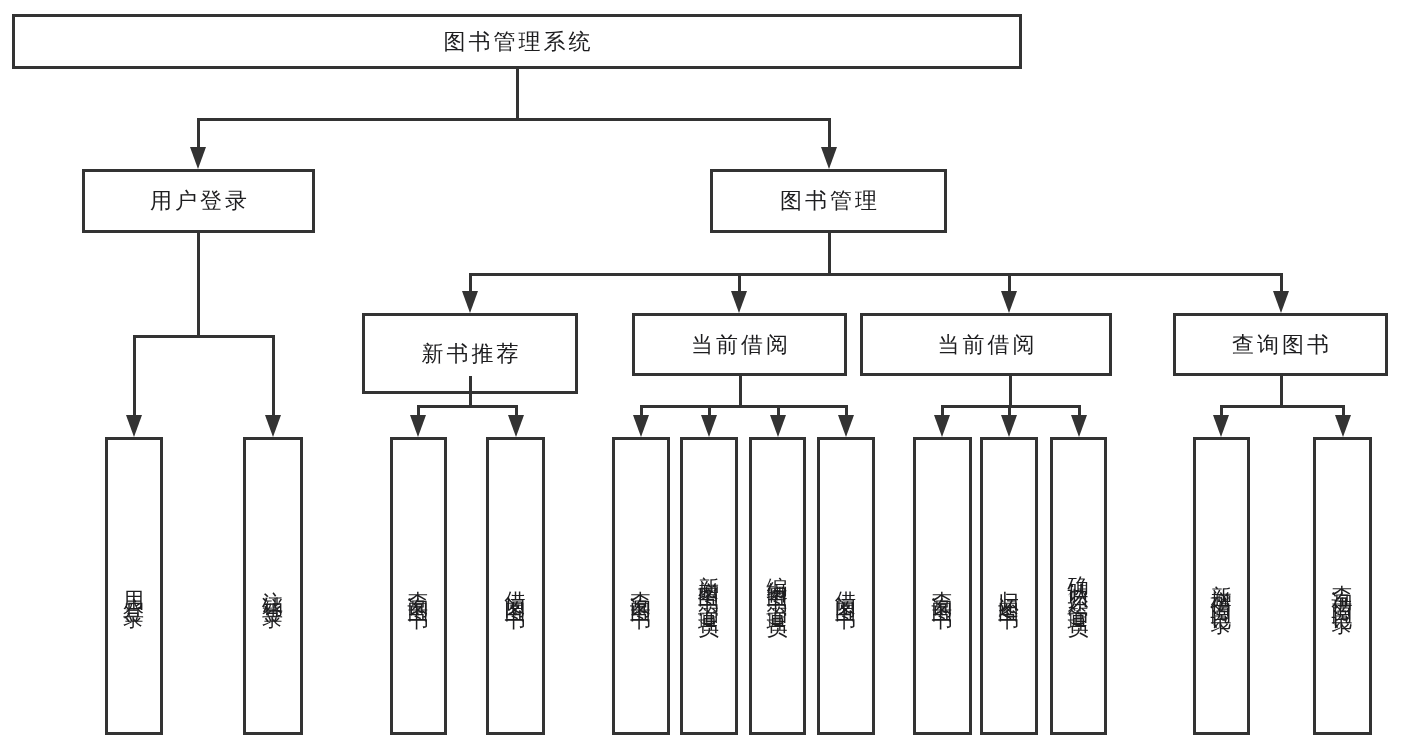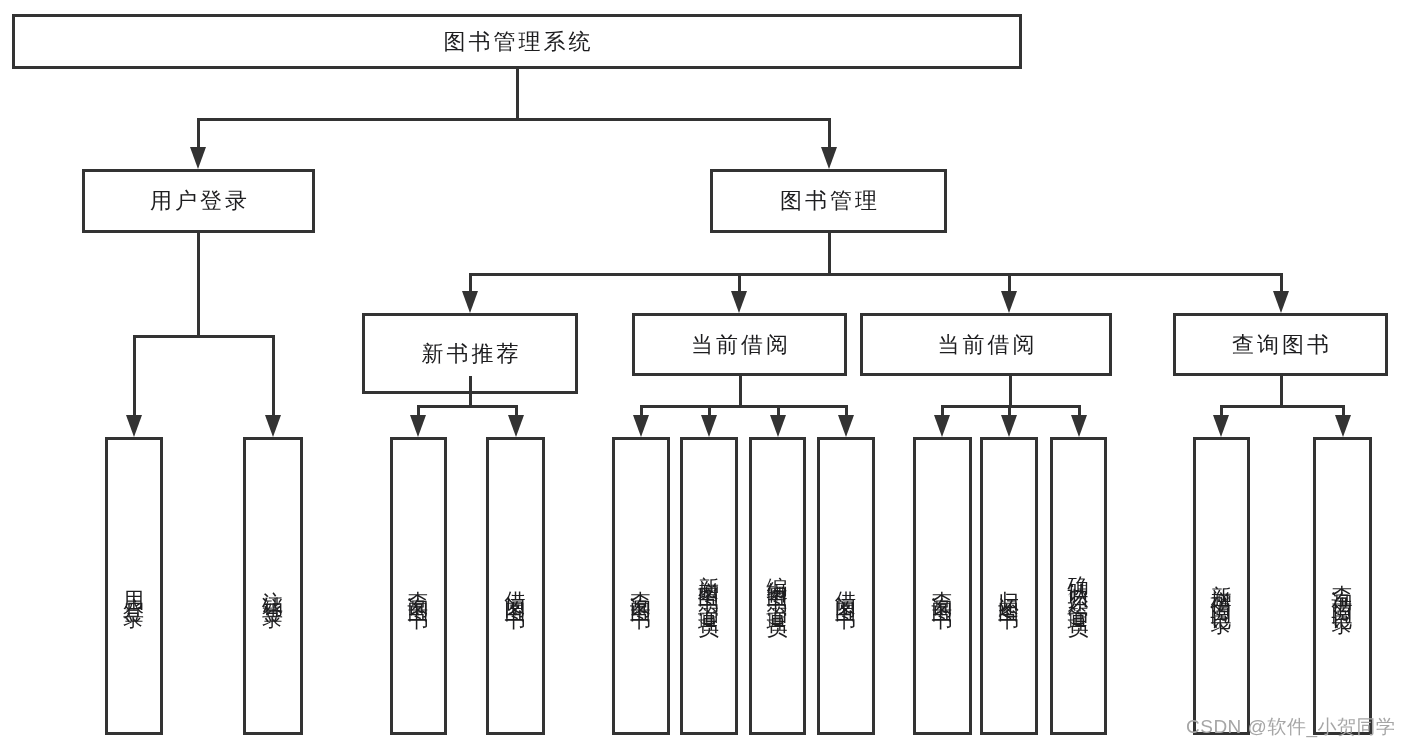--- a/index.html
+++ b/index.html
@@ -124,21 +124,20 @@
     <span class="vlabel">确认归还（管理员）</span>
   </div>
 
   <div class="node vnode" style="left:1193px;top:437px;width:57px;height:298px">
     <span class="vlabel">新增借阅记录</span>
   </div>
   <div class="node vnode" style="left:1313px;top:437px;width:59px;height:298px">
     <span class="vlabel">查询借阅记录</span>
   </div>
 
-  <div id="watermark">CSDN @软件_小贺同学</div>
 <div class="cline" style="left: 515.5px; top: 69px; width: 3px; height: 52px;"></div>
     <div class="cline" style="left: 196.5px; top: 118px; width: 634px; height: 3px;"></div>
     <div class="cline" style="left: 196.5px; top: 121px; width: 3px; height: 30px;"></div>
     <div class="ahead" style="left: 190px; top: 147px;"></div>
     <div class="cline" style="left: 827.5px; top: 121px; width: 3px; height: 30px;"></div>
     <div class="ahead" style="left: 821px; top: 147px;"></div>
     <div class="cline" style="left: 196.5px; top: 233px; width: 3px; height: 105px;"></div>
     <div class="cline" style="left: 132.5px; top: 335px; width: 142px; height: 3px;"></div>
     <div class="cline" style="left: 132.5px; top: 338px; width: 3px; height: 81px;"></div>
     <div class="ahead" style="left: 126px; top: 415px;"></div>

